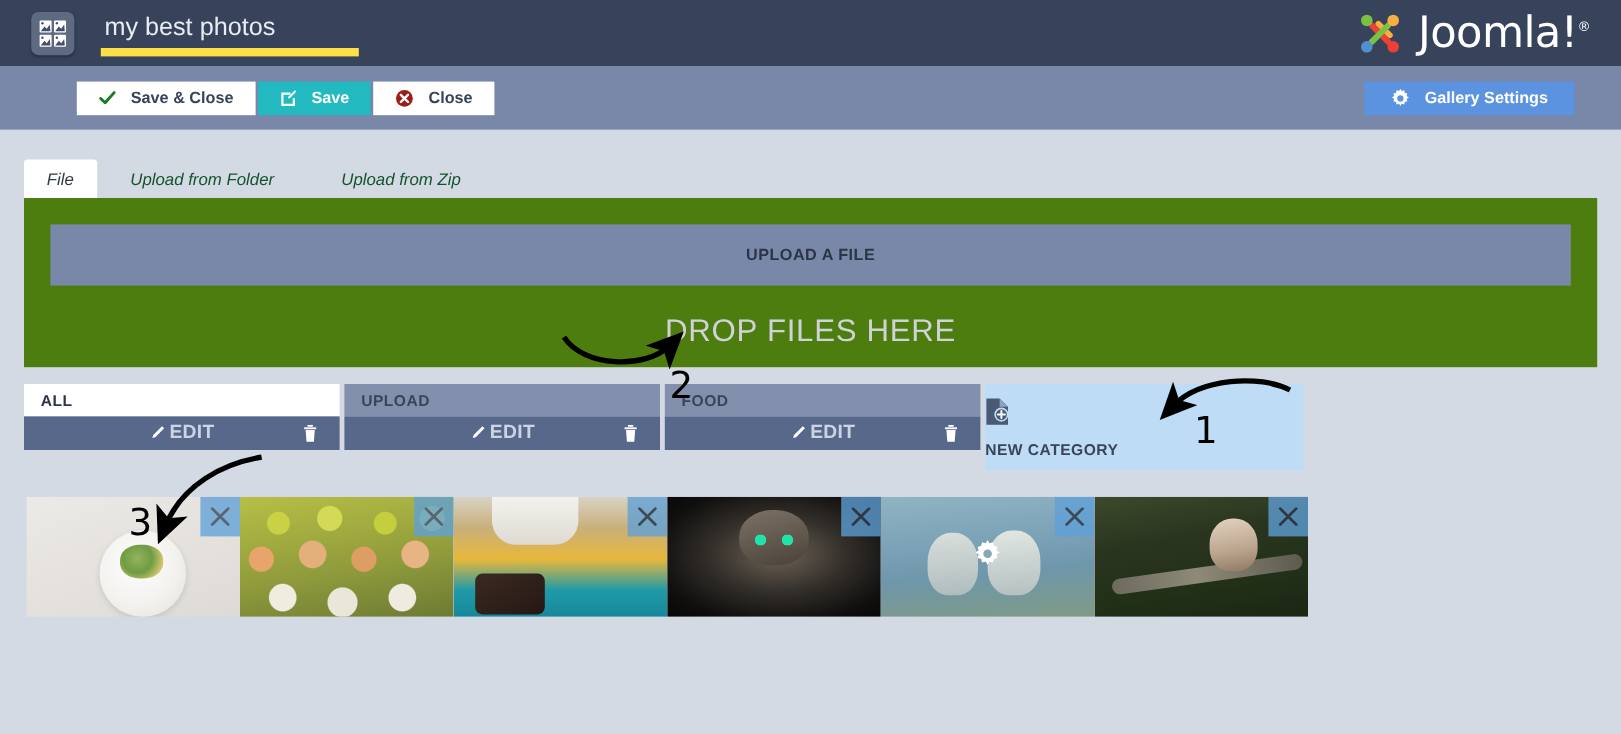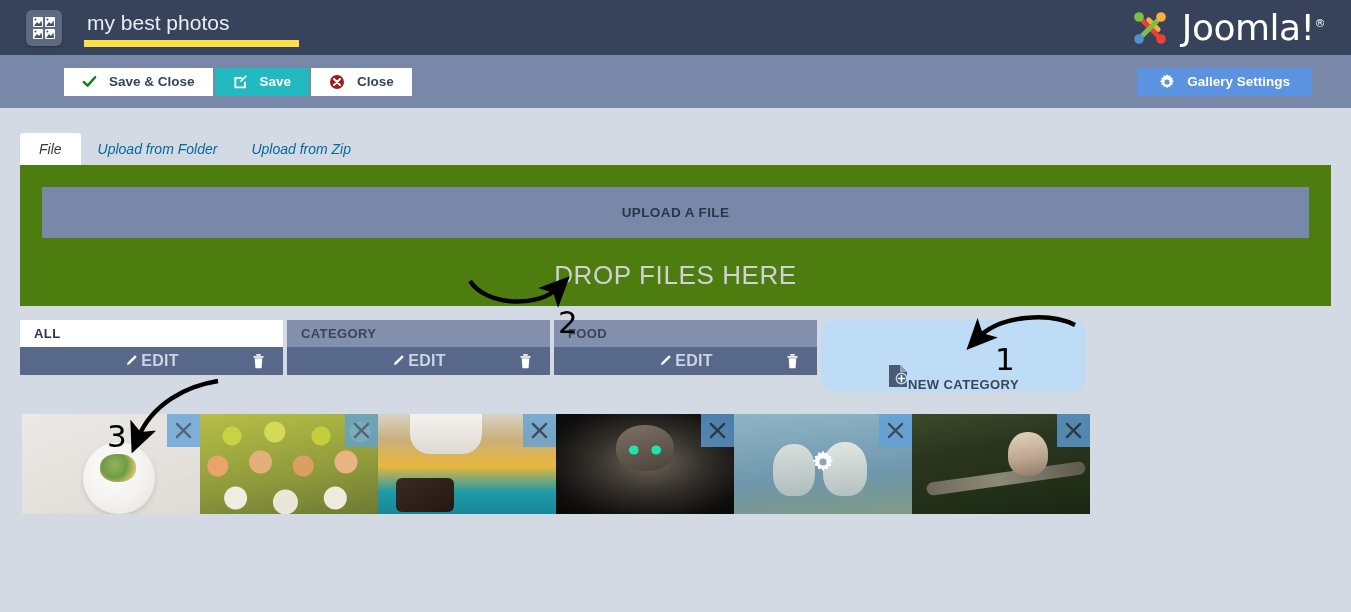--- a/index.html
+++ b/index.html
@@ -106,22 +106,22 @@
   .tabs-row {
     height: 57px;
     display: flex;
     align-items: flex-end;
     padding-left: 20px;
     background: #d4dae4;
     font-style: italic;
   }
   .tab {
     font-size: 14px;
-    color: #0369a1;
-    padding: 9px 17px;
+    color: #14532d;
+    padding: 9px 28px;
     cursor: pointer;
     background: transparent;
     line-height: 1;
   }
   .tab.active {
     background: #ffffff;
     color: #333a44;
     border-radius: 3px 3px 0 0;
     padding: 9px 19px;
   }
@@ -200,25 +200,24 @@
     right: 18px;
     cursor: pointer;
     display: flex;
   }
   .new-cat {
     width: 265px;
     flex: 0 0 265px;
     height: 72px;
     background: #bedcf5;
     display: flex;
-    flex-direction: row;
-    align-items: flex-end;
+    flex-direction: column;
+    align-items: flex-start;
     justify-content: center;
     cursor: pointer;
-    border-radius: 14px;
   }
   .new-cat-label {
     margin-top: 7px;
     font-size: 13px;
     font-weight: bold;
     color: #3b4559;
     letter-spacing: .4px;
   }
 
   
@@ -478,21 +477,21 @@
           <rect x="4.6" y="0" width="4.8" height="1.7" fill="#ffffff"></rect>
           <rect x="1.6" y="2.2" width="10.8" height="1.7" fill="#ffffff"></rect>
           <path d="M2.9 4.6 h8.2 l-.8 10.6 h-6.6 z" fill="#ffffff"></path>
         </svg>
       </span>
     </div>
   </div>
 
   <div class="cat">
     <div class="cat-head">
-      <span>CATEGORY</span>
+      <span>UPLOAD</span>
     </div>
     <div class="cat-actions">
       <span class="cat-edit">
         <span class="pencil">
           <svg width="14" height="14" viewBox="0 0 16 16">
               <path d="M12.6 1.4 l2 2 l-8.4 8.4 l-2.8 .8 l.8 -2.8 z" fill="#ffffff"></path>
             </svg>
         </span>
         <span>EDIT</span>
       </span>

